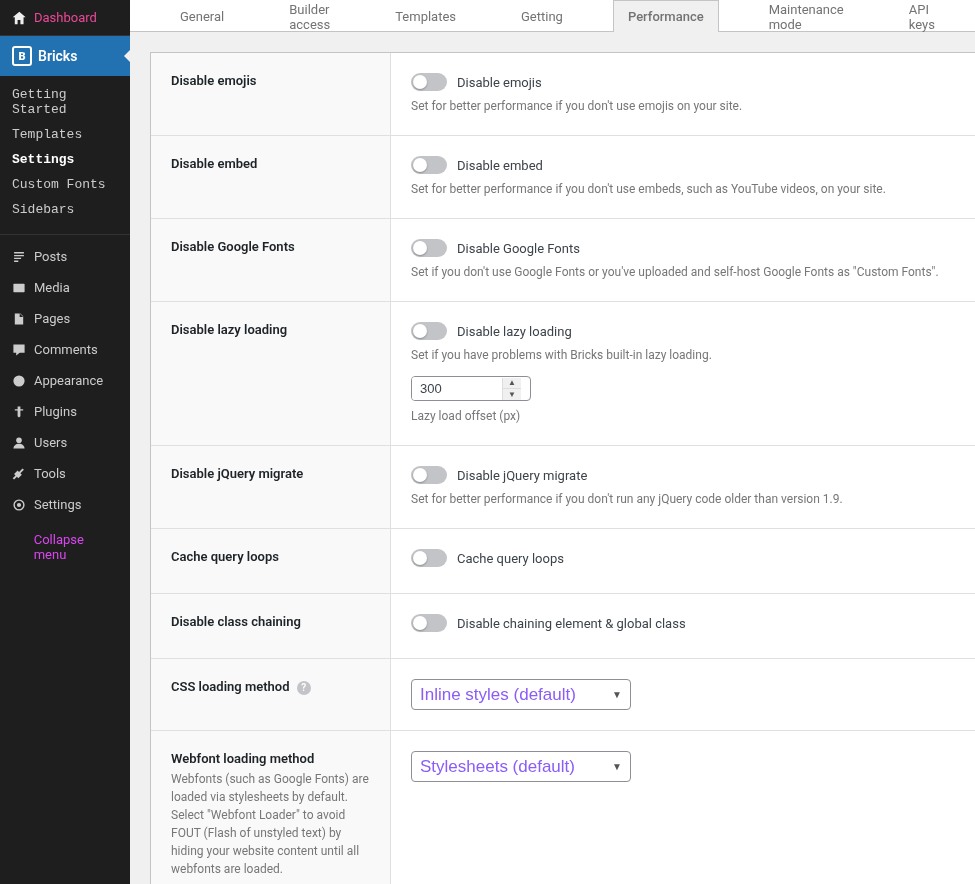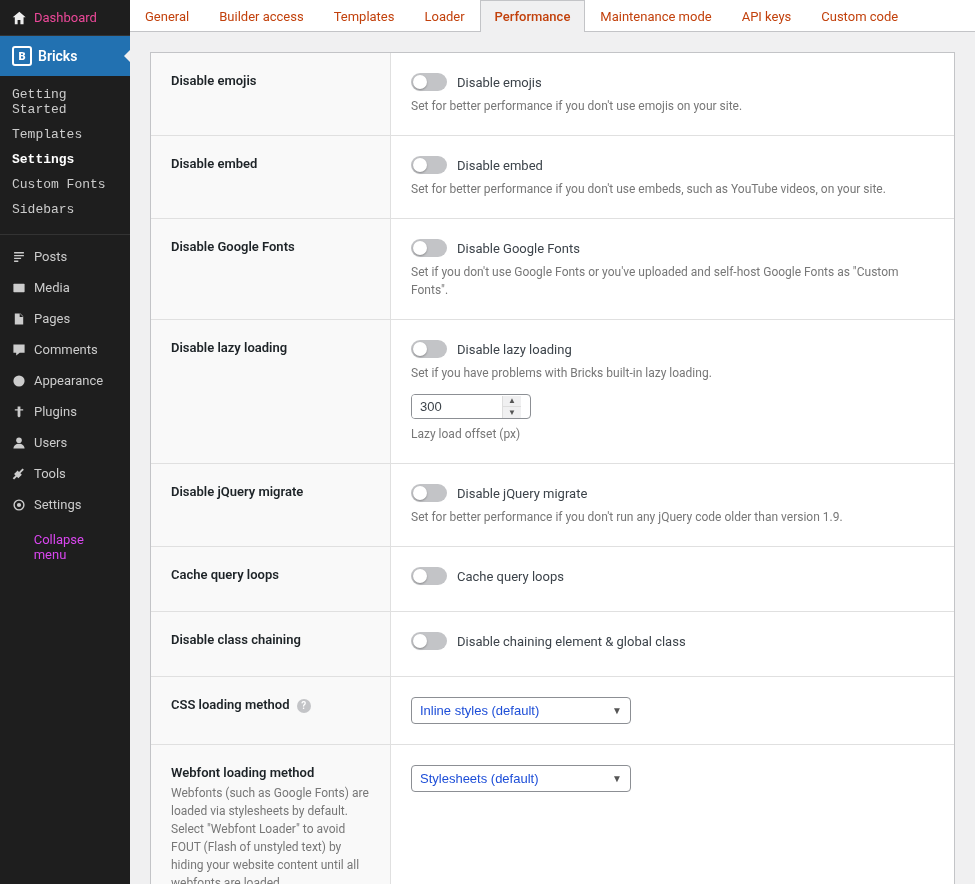--- a/index.html
+++ b/index.html
@@ -18,21 +18,21 @@
     .sidebar-divider { border: none; border-top: 1px solid #333; margin: 6px 0; }
     .sidebar-nav-item { display: flex; align-items: center; gap: 8px; padding: 8px 12px; color: #ccc; cursor: pointer; font-size: 13px; text-align: right; }
     .sidebar-nav-item svg { width: 14px; height: 14px; fill: #ccc; }
     .sidebar-collapse { display: flex; align-items: center; gap: 8px; padding: 8px 12px; color: #d946ef; cursor: pointer; font-size: 13px; margin-top: 4px; }
 
     
     .main { flex: 1; display: flex; flex-direction: column; }
 
     
     .tabs-bar { background: #fff; border-bottom: 1px solid #c3c4c7; display: flex; align-items: stretch; height: 32px; }
-    .tab { padding: 0 14px; border: 1px solid transparent; border-bottom: none; font-size: 13px; color: #c2410c; cursor: pointer; display: flex; align-items: center; background: transparent; margin-bottom: -1px; }
+    .tab { padding: 0 14px; border: 1px solid transparent; border-bottom: none; font-size: 13px; color: #737373; cursor: pointer; display: flex; align-items: center; background: transparent; margin-bottom: -1px; margin-left: 35px; }
     .tab.active { background: #f0f0f1; border-color: #c3c4c7; border-bottom-color: #f0f0f1; font-weight: 500; }
 
     
     .content { padding: 20px; flex: 1; }
     .settings-row { display: flex; border-bottom: 1px solid #e0e0e0; justify-content: center; }
     .settings-row:last-child { border-bottom: none; }
     .settings-label-cell { width: 240px; flex-shrink: 0; padding: 20px; background: #f9f9f9; border-right: 1px solid #e0e0e0; }
     .settings-label-cell h3 { font-size: 13px; font-weight: 600; color: #1d2327; }
     .settings-label-cell p { font-size: 12px; color: #777; margin-top: 4px; line-height: 1.5; }
     .settings-control-cell { flex: 1; padding: 20px; }
@@ -46,21 +46,21 @@
 
     
     .number-input-wrap { display: flex; align-items: center; border: 1px solid #8c8f94; border-radius: 4px; width: 120px; background: #fff; margin: 12px 0 6px; overflow: hidden; }
     .number-input { border: none; outline: none; padding: 4px 8px; font-size: 13px; width: 90px; color: #3c434a; }
     .number-spinners { display: flex; flex-direction: column; border-left: 1px solid #ddd; }
     .spinner-btn { width: 18px; height: 11px; background: #f0f0f1; border: none; cursor: pointer; display: flex; align-items: center; justify-content: center; font-size: 8px; color: #555; padding: 0; }
     .spinner-btn:first-child { border-bottom: 1px solid #ddd; }
 
     
     .select-wrap { display: flex; align-items: center; border: 1px solid #8c8f94; border-radius: 4px; background: #fff; width: 220px; overflow: hidden; }
-    select { border: none; outline: none; padding: 5px 8px; font-size: 13px; color: #1d4ed8; background: transparent; width: 100%; cursor: pointer; appearance: none; }
+    select { border: none; outline: none; padding: 5px 8px; font-size: 17px; color: #8b5cf6; background: transparent; width: 100%; cursor: pointer; appearance: none; }
     .select-arrow { padding: 0 8px; color: #555; font-size: 10px; pointer-events: none; }
 
     .help-icon { display: inline-flex; align-items: center; justify-content: center; width: 14px; height: 14px; border-radius: 50%; background: #c3c4c7; color: #fff; font-size: 10px; cursor: help; margin-left: 4px; vertical-align: middle; }
   </style>
 </head>
 <body>
 
 <div class="sidebar">
   <div class="sidebar-dashboard">
     <svg viewBox="0 0 20 20">
@@ -142,21 +142,21 @@
       </svg>
     <span>Collapse menu</span>
   </div>
 </div>
 
 <div class="main">
   <div class="tabs-bar">
     <div class="tab">General</div>
     <div class="tab">Builder access</div>
     <div class="tab">Templates</div>
-    <div class="tab">Loader</div>
+    <div class="tab">Getting</div>
     <div class="tab active">Performance</div>
     <div class="tab">Maintenance mode</div>
     <div class="tab">API keys</div>
     <div class="tab">Custom code</div>
   </div>
 
   <div class="content">
     <div style="background:#fff; border:1px solid #c3c4c7;">
 
       <div class="settings-row">

